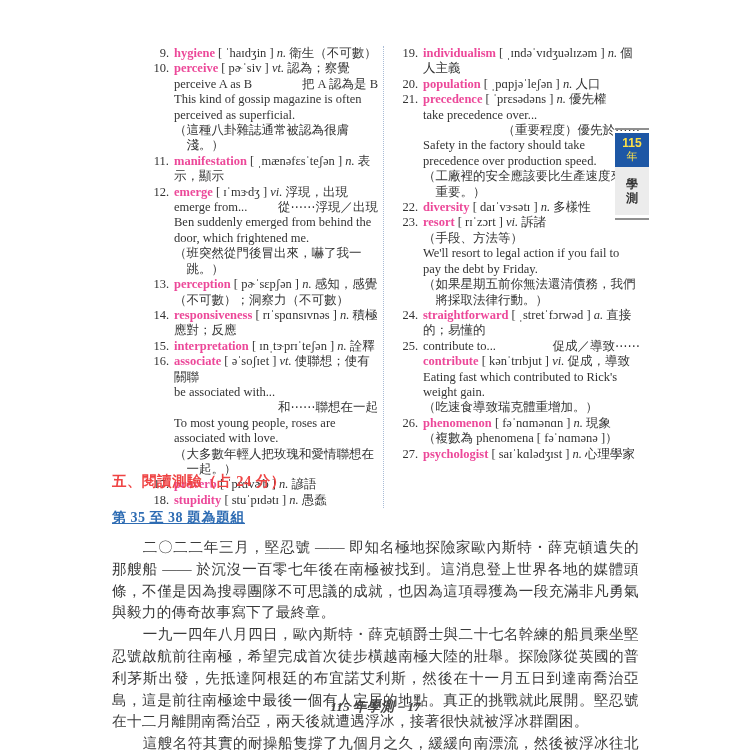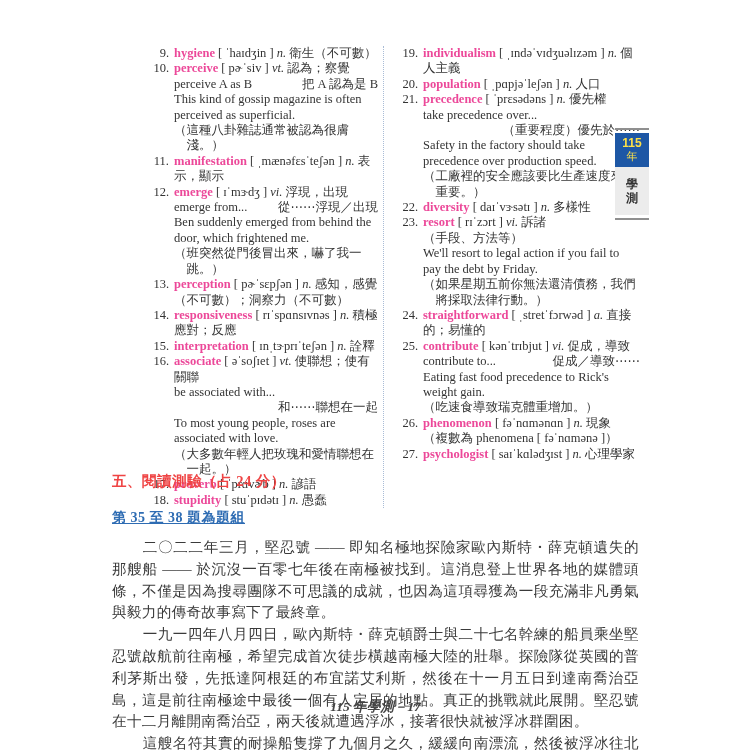--- a/index.html
+++ b/index.html
@@ -175,26 +175,26 @@
         </div>
         <div class="entry">
           <span class="num">24.</span>
           <div class="ebody">
             <div class="line head"><span class="w">straightforward</span><span class="ph"> [ ˌstretˈfɔrwəd ] </span><span class="pos">a.</span><span class="def"> 直接的；易懂的</span></div>
           </div>
         </div>
         <div class="entry">
           <span class="num">25.</span>
           <div class="ebody">
-            <div class="line head"><span class="w">contribute</span><span class="ph"> [ kənˈtrɪbjut ] </span><span class="pos">vi.</span><span class="def"> 促成，導致</span></div>
             <div class="line phrase">
               <span class="en">contribute to...</span>
               <span class="zh">促成／導致⋯⋯</span>
             </div>
-            <div class="line ex">Eating fast food precedence to Rick's weight gain.</div>
+            <div class="line head"><span class="w">contribute</span><span class="ph"> [ kənˈtrɪbjut ] </span><span class="pos">vi.</span><span class="def"> 促成，導致</span></div>
+            <div class="line ex">Eating fast which contributed to Rick's weight gain.</div>
             <div class="line trans">（吃速食導致瑞克體重增加。）</div>
           </div>
         </div>
         <div class="entry">
           <span class="num">26.</span>
           <div class="ebody">
             <div class="line head"><span class="w">phenomenon</span><span class="ph"> [ fəˈnɑmənɑn ] </span><span class="pos">n.</span><span class="def"> 現象</span></div>
             <div class="line trans">（複數為 phenomena [ fəˈnɑmənə ]）</div>
           </div>
         </div>

